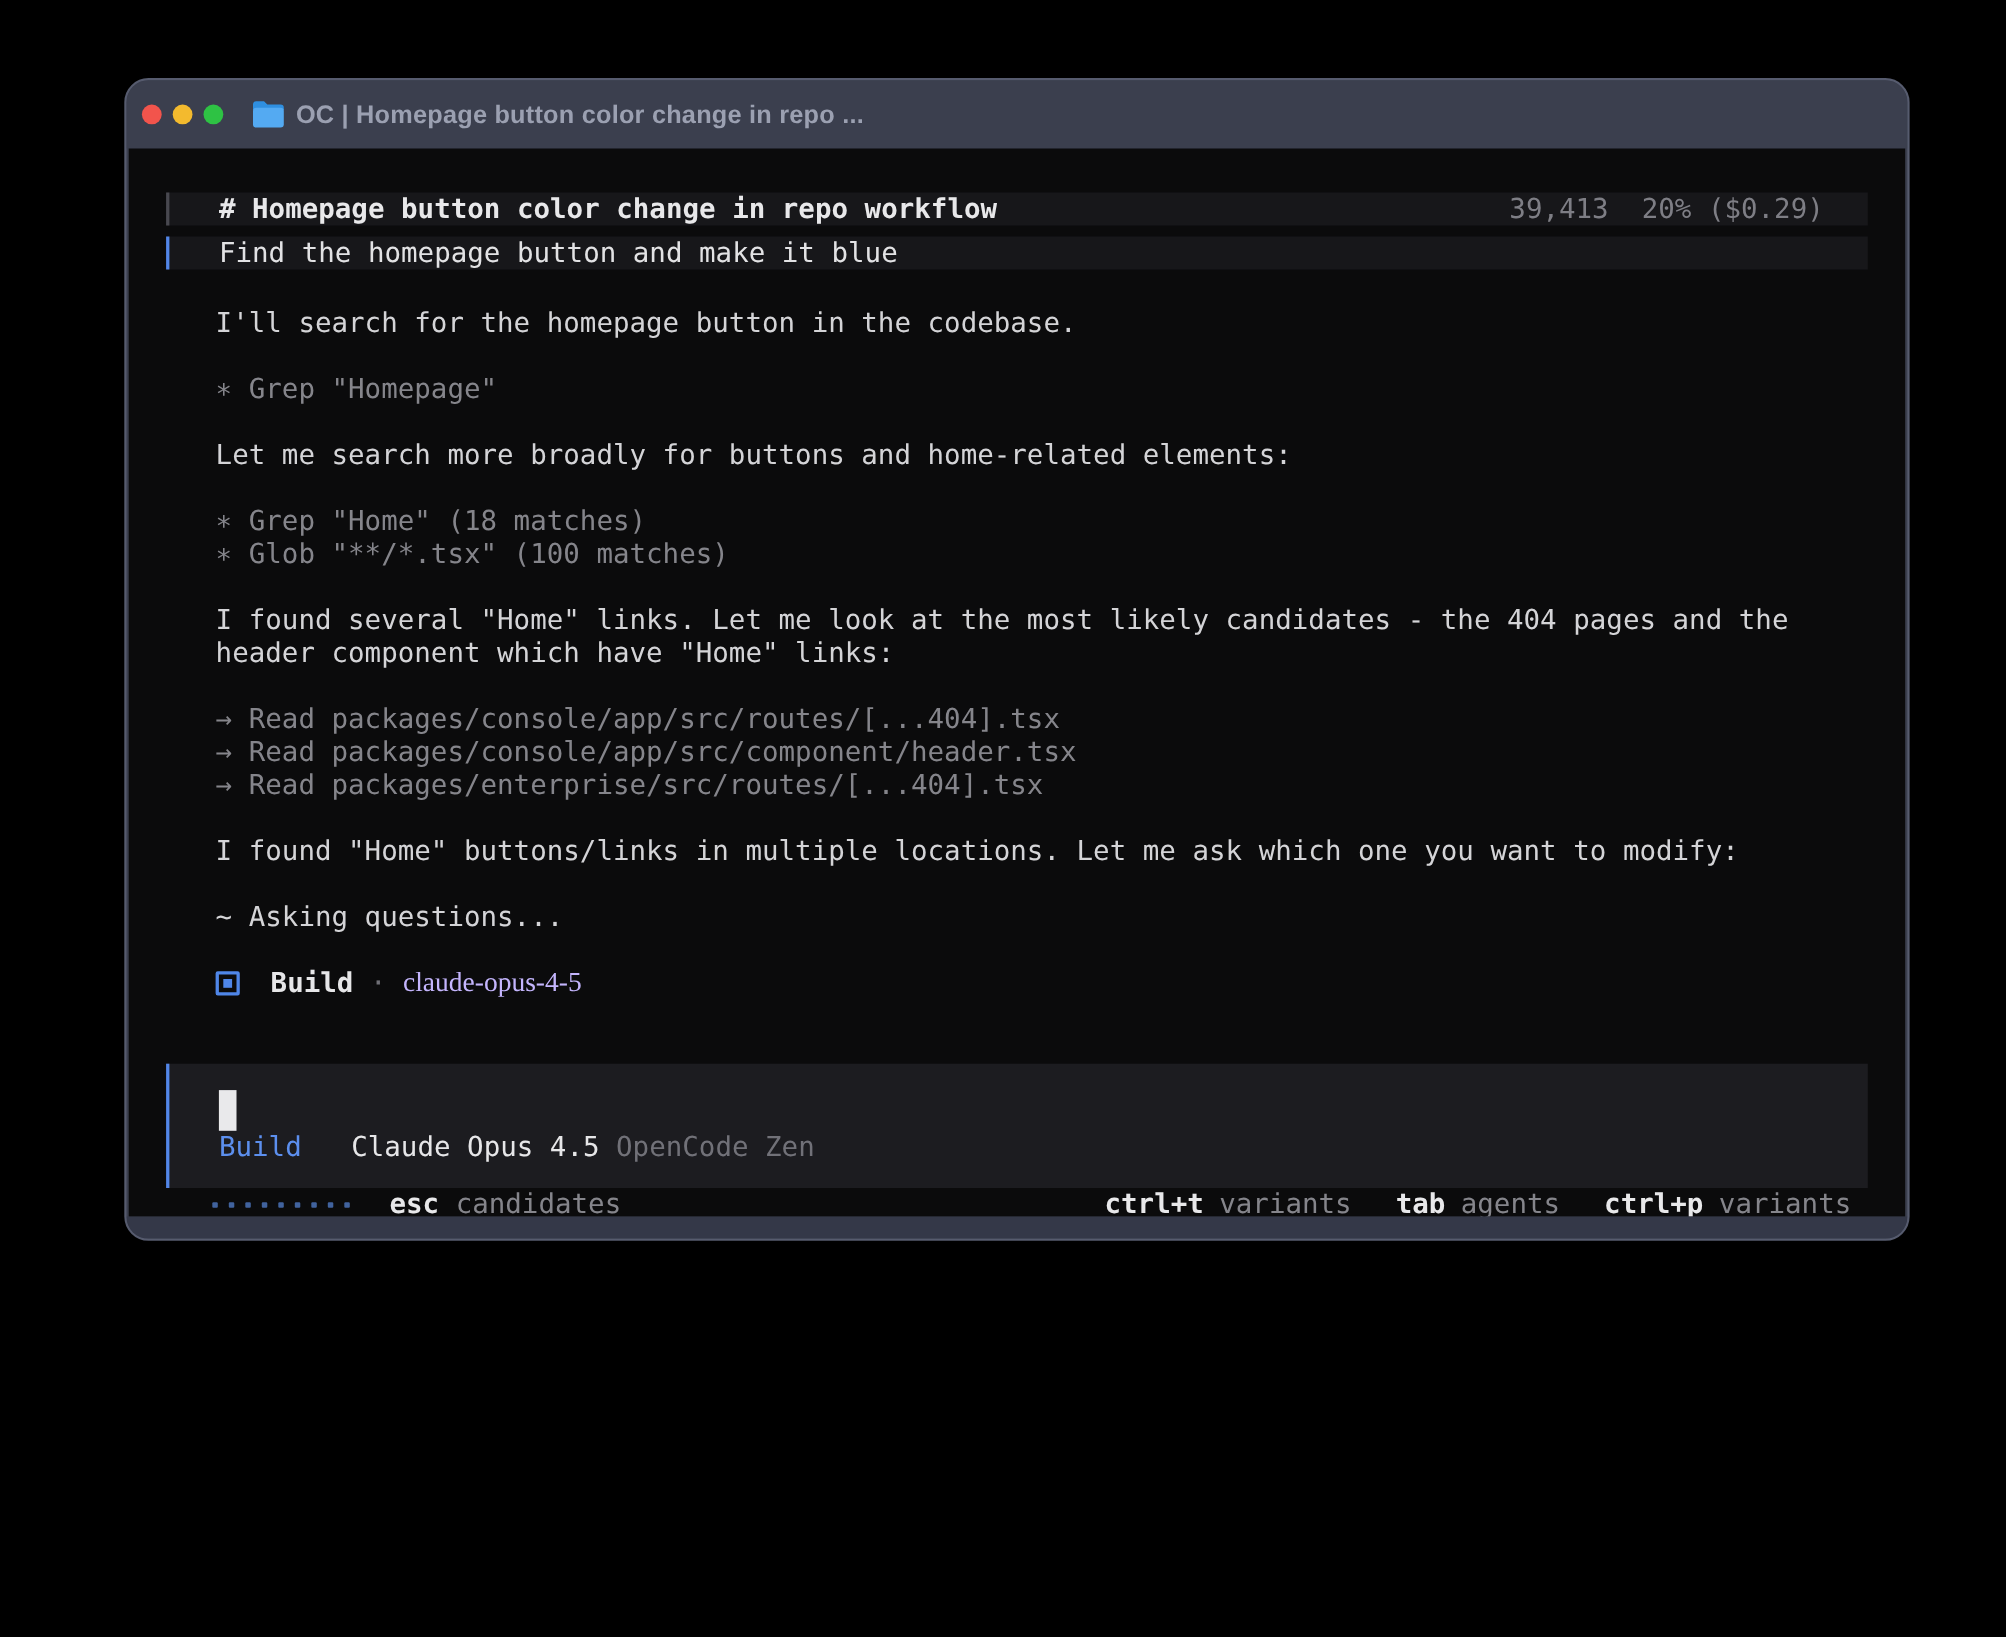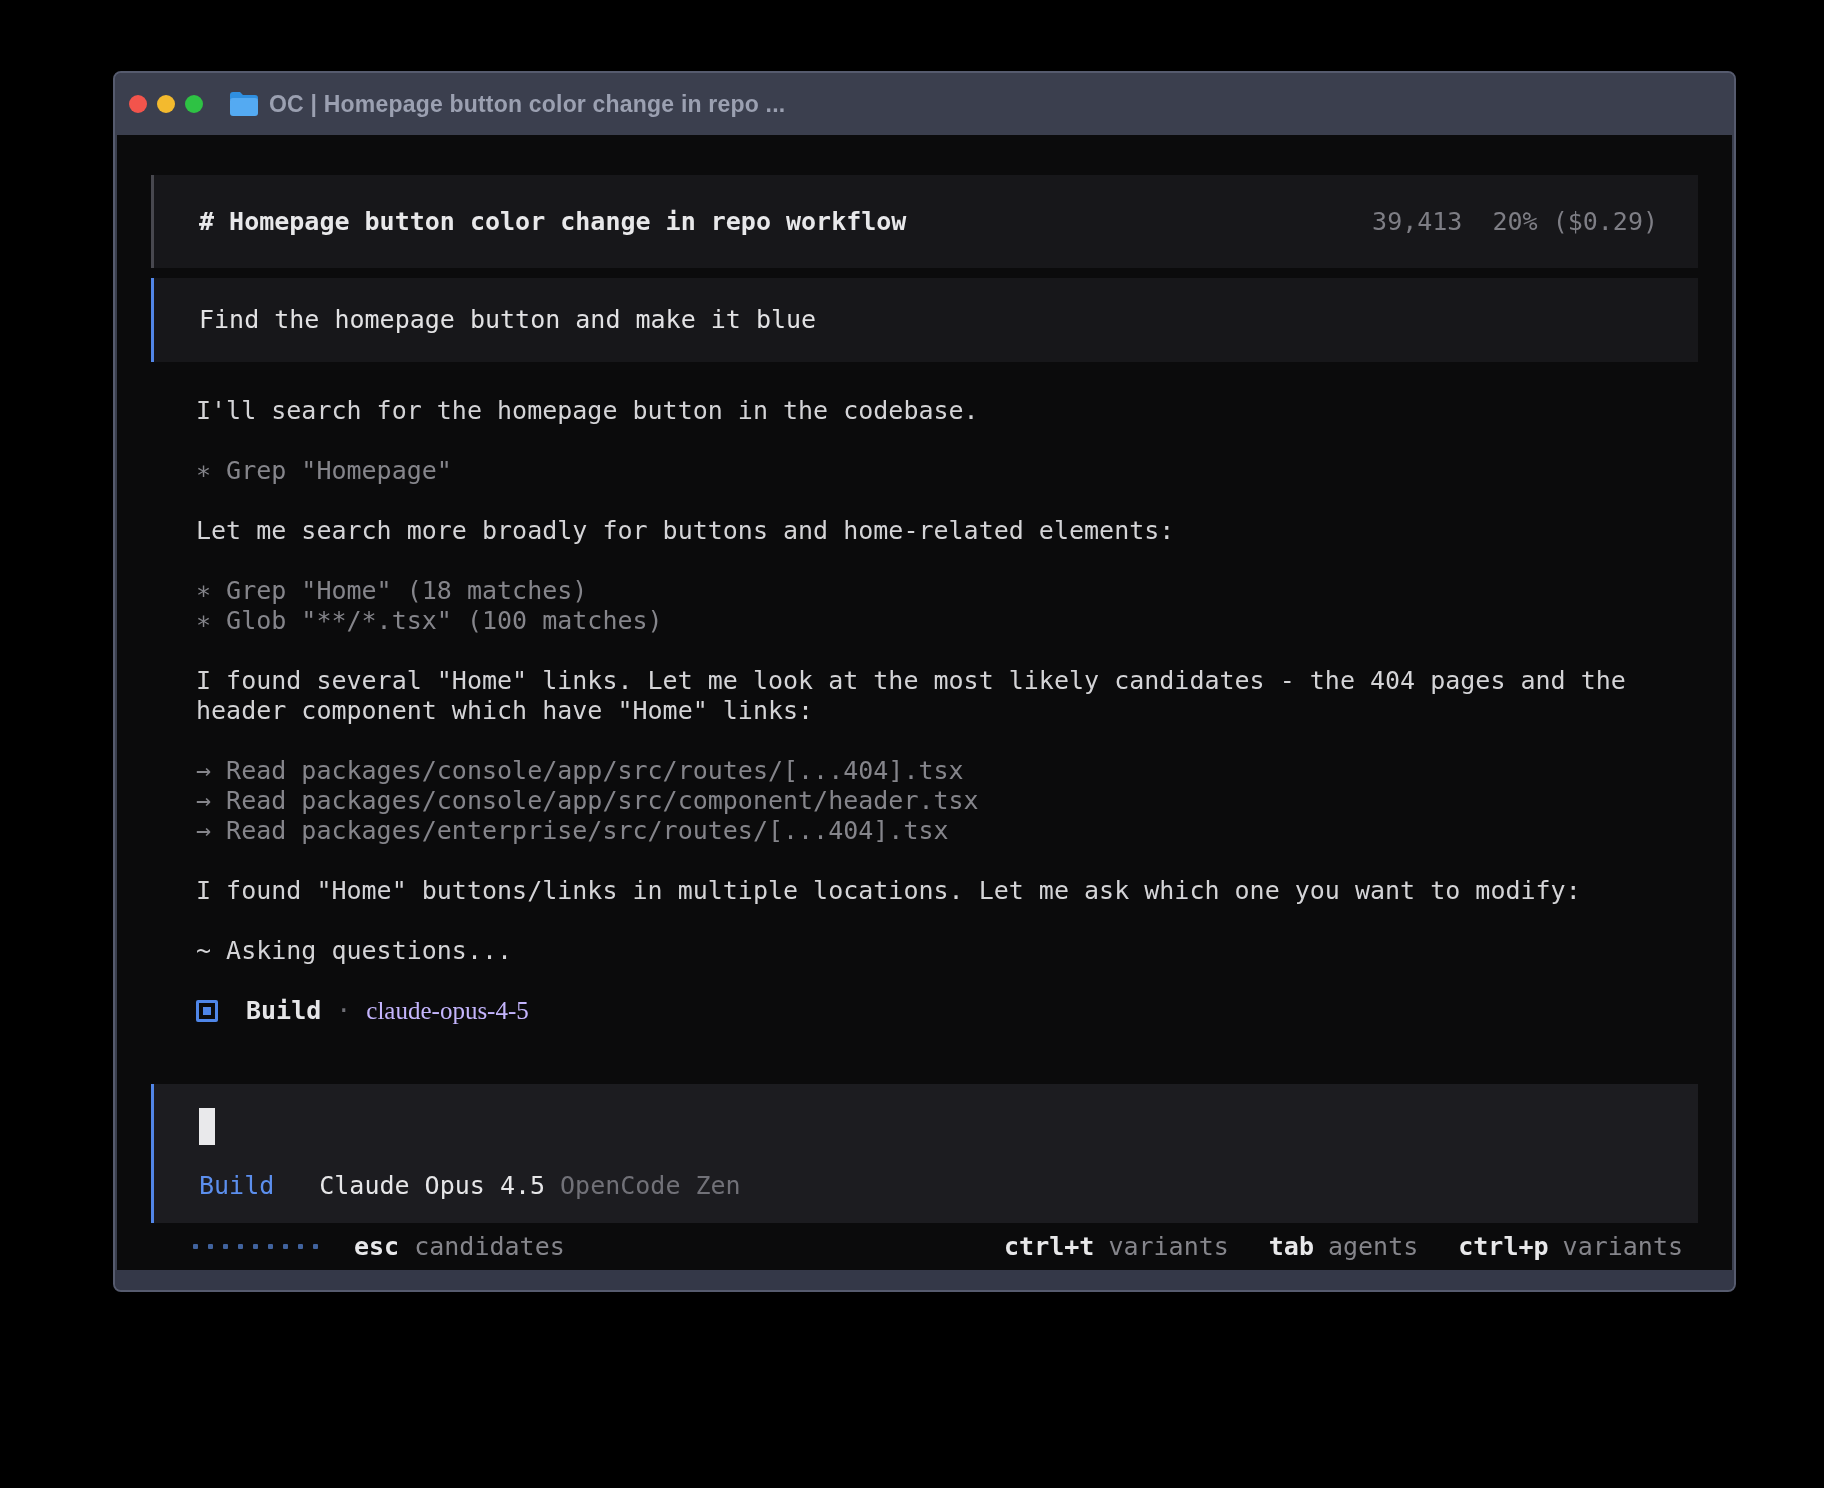--- a/index.html
+++ b/index.html
@@ -2,24 +2,24 @@
 <html><head>
 <meta charset="utf-8">
 <style>
   * { margin: 0; padding: 0; box-sizing: border-box; }
   html, body { width: 1824px; height: 1488px; background: #000000; overflow: hidden; }
   body { font-family: "DejaVu Sans Mono", monospace; }
 
   .window {
     position: absolute;
     left: 113px; top: 71px;
-    width: 1623px; height: 1221px;
+    width: 1623px; height: 1057px;
     background: #3b3f4e;
     border: 2px solid #565b6e;
-    border-radius: 8px;
+    border-radius: 22px;
     overflow: hidden;
     display: flex;
     flex-direction: column;
   }
 
   
   .titlebar {
     height: 62px;
     background: #3b3f4e;
     display: flex;

